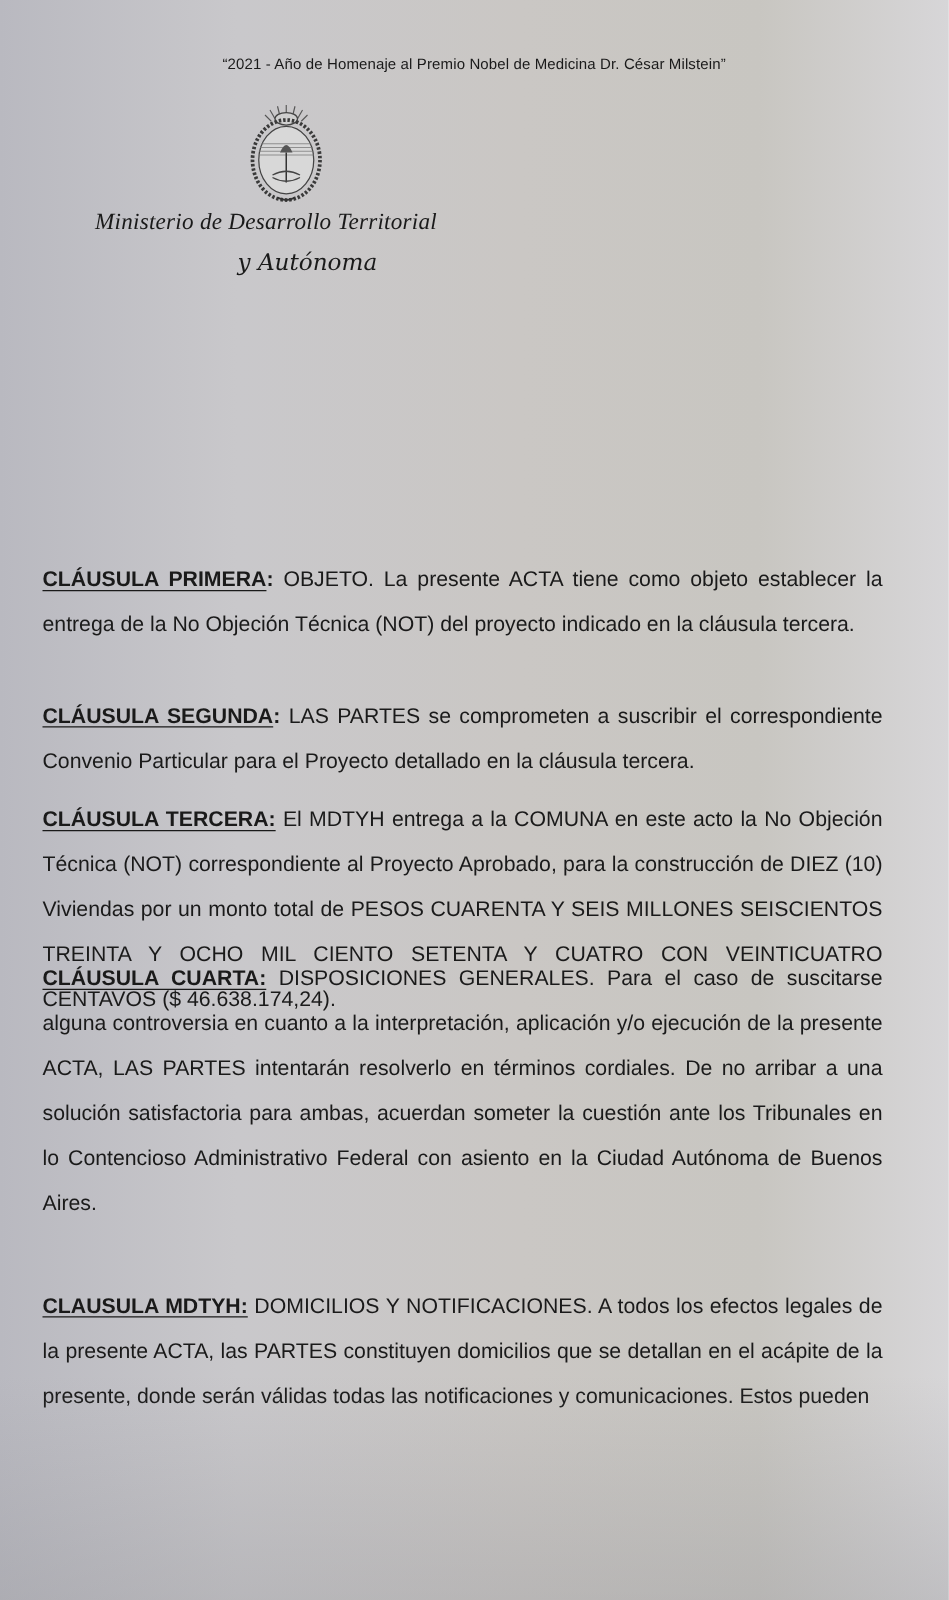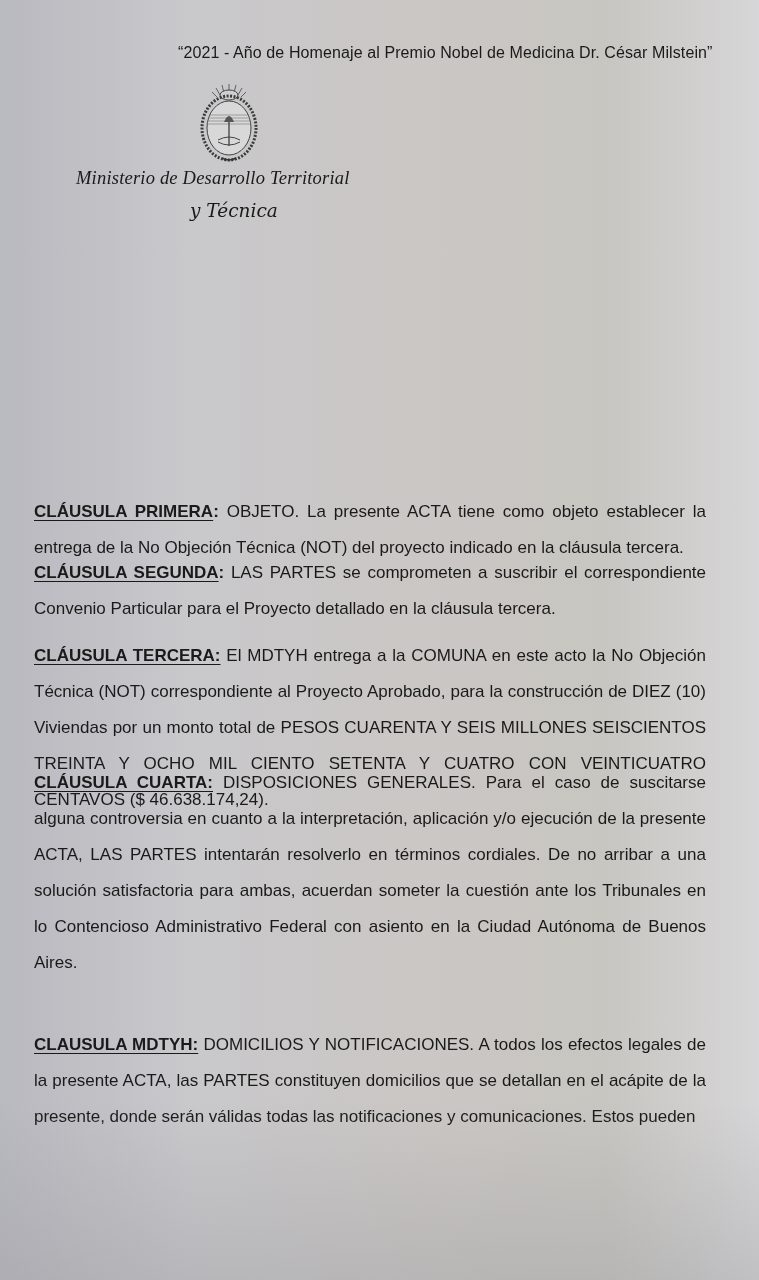--- a/index.html
+++ b/index.html
@@ -25,21 +25,21 @@
     position: absolute;
     left: 0; right: 0; bottom: 0;
     height: 180px;
     background: linear-gradient(180deg, rgba(160,160,165,0) 0%, rgba(150,150,155,0.35) 100%);
     pointer-events: none;
   }
   .header-motto {
     position: absolute;
     top: 44px;
     left: 178px;
-    font-size: 16px;
+    font-size: 12px;
     letter-spacing: 0.1px;
     white-space: nowrap;
   }
   .coat-of-arms {
     position: absolute;
     left: 198px;
     top: 82px;
     width: 62px;
     height: 82px;
   }
@@ -110,25 +110,25 @@
     </g>
 
     <path d="M26 40 Q31 28 36 40 Z" fill="#555"></path>
     <line x1="31" y1="40" x2="31" y2="64" stroke="#333" stroke-width="1.2"></line>
     <path d="M20 58 Q31 52 42 58" stroke="#444" fill="none" stroke-width="1"></path>
     <path d="M20 60 Q31 66 42 60" stroke="#444" fill="none" stroke-width="1"></path>
     <path d="M24 76 Q31 80 38 76" stroke="#333" fill="none" stroke-width="1.6"></path>
   </svg>
 
   <div class="ministry-name">Ministerio de Desarrollo Territorial</div>
-  <div class="ministry-name-2">y Técnica</div>
+  <div class="ministry-name-2">y Autónoma</div>
 
 
 
-  <div class="body-text" style="top:494px;">
+  <div class="body-text" style="top:446px;">
     <span class="clause-heading">CLÁUSULA PRIMERA</span><span class="clause-colon">:</span><span> OBJETO. La presente ACTA  tiene como objeto establecer la entrega de la No Objeción Técnica (NOT) del proyecto indicado en la cláusula tercera.</span>
   </div>
 
   <div class="body-text" style="top:555px;">
     <span class="clause-heading">CLÁUSULA SEGUNDA</span><span class="clause-colon">:</span><span> LAS PARTES se comprometen a suscribir el correspondiente Convenio Particular para el Proyecto detallado en la cláusula tercera.</span>
   </div>
 
   <div class="body-text" style="top:638px;">
     <span class="clause-heading">CLÁUSULA TERCERA:</span><span class="clause-colon"></span><span> El MDTYH entrega a la COMUNA en este acto la No Objeción Técnica (NOT) correspondiente al Proyecto Aprobado, para la construcción de DIEZ (10) Viviendas por un monto total de PESOS CUARENTA Y SEIS MILLONES SEISCIENTOS TREINTA Y OCHO MIL CIENTO SETENTA Y CUATRO CON VEINTICUATRO CENTAVOS ($ 46.638.174,24).</span>
   </div>

